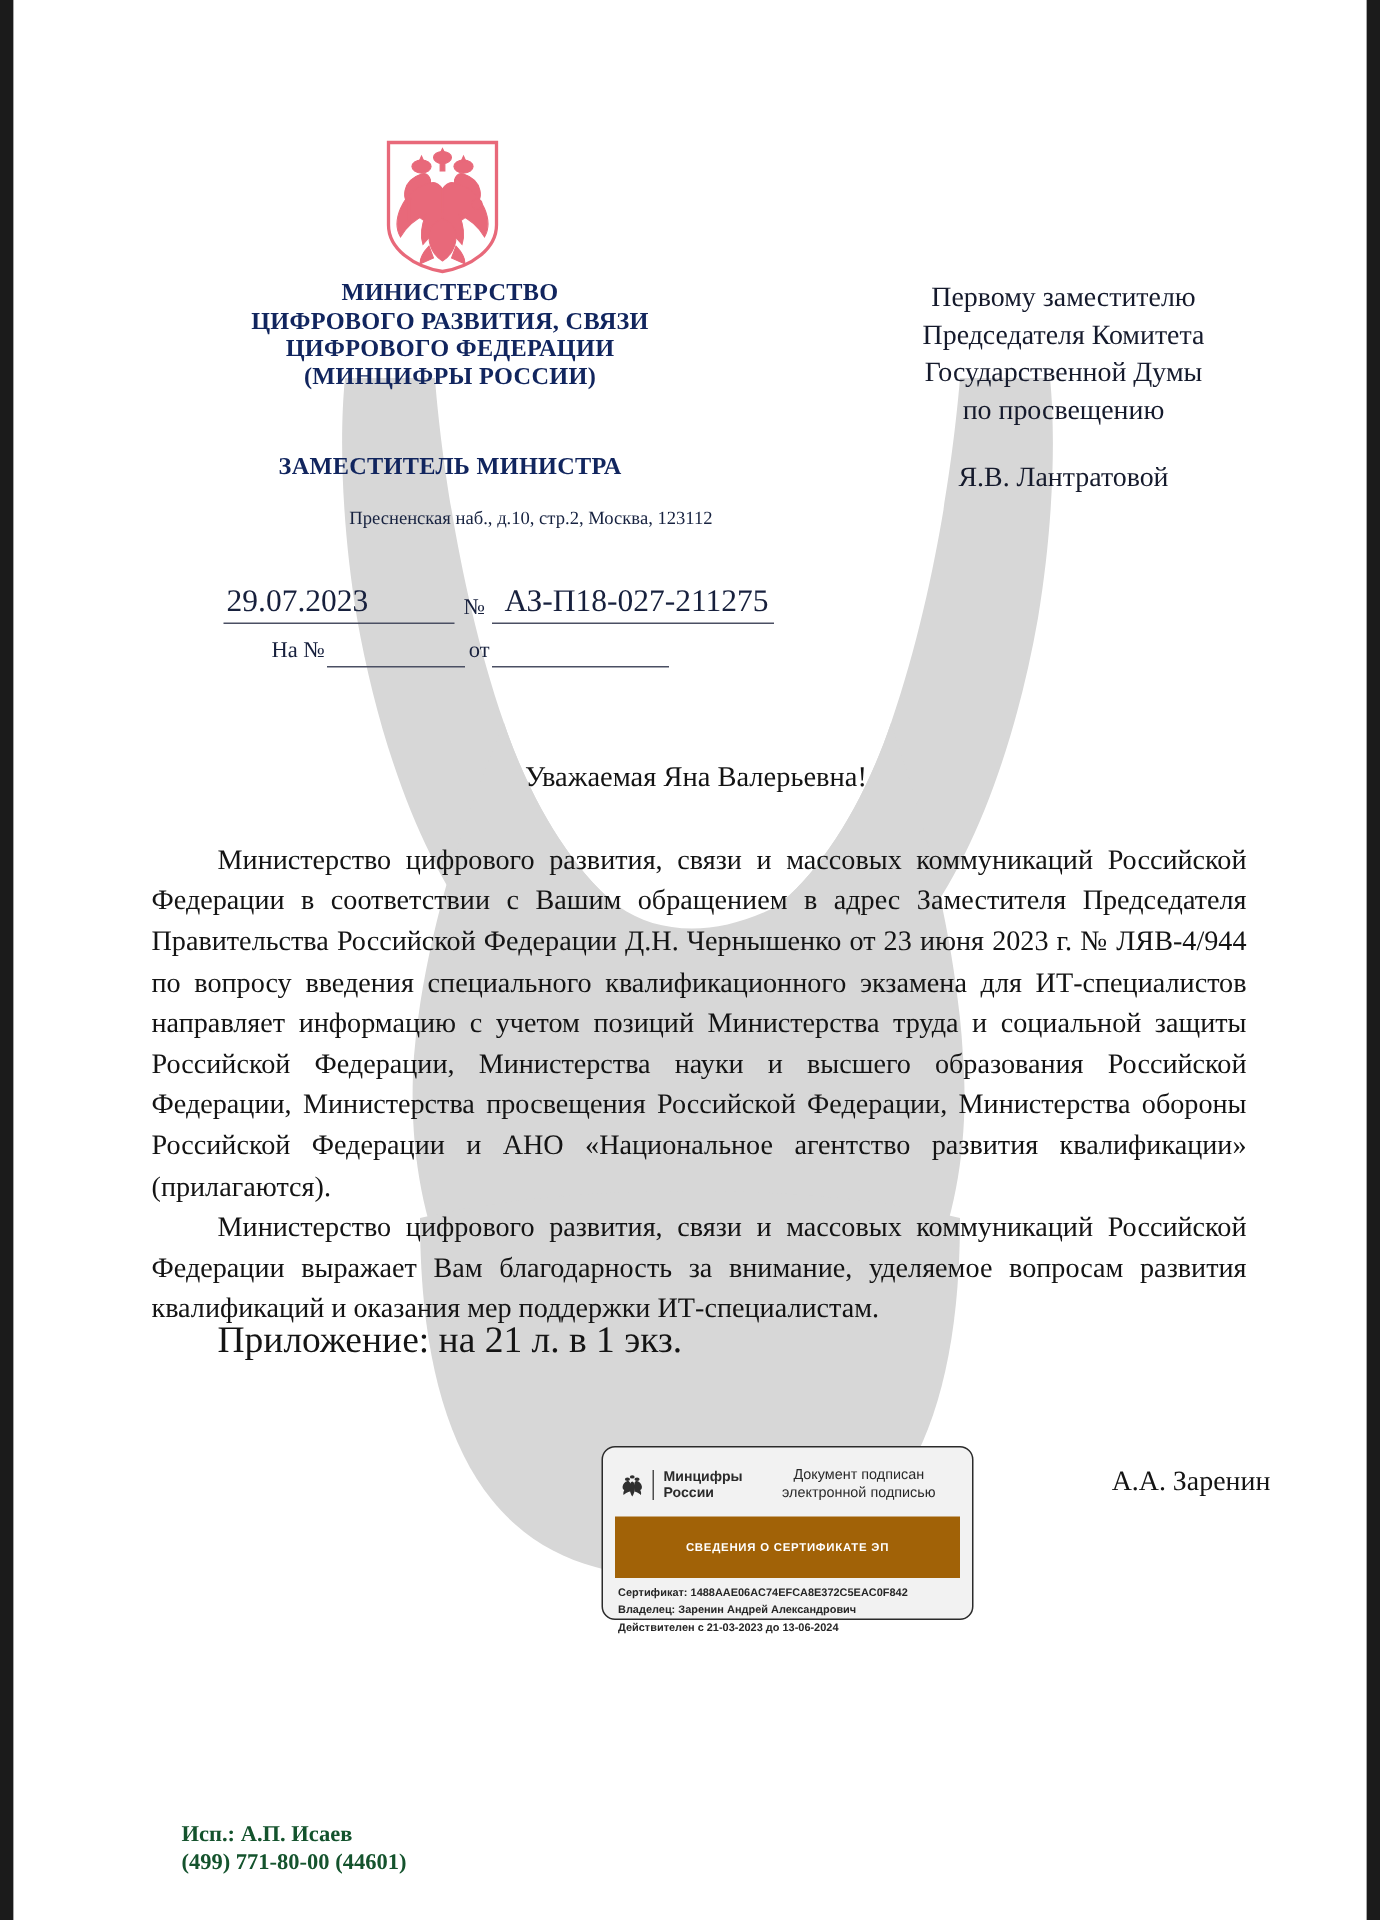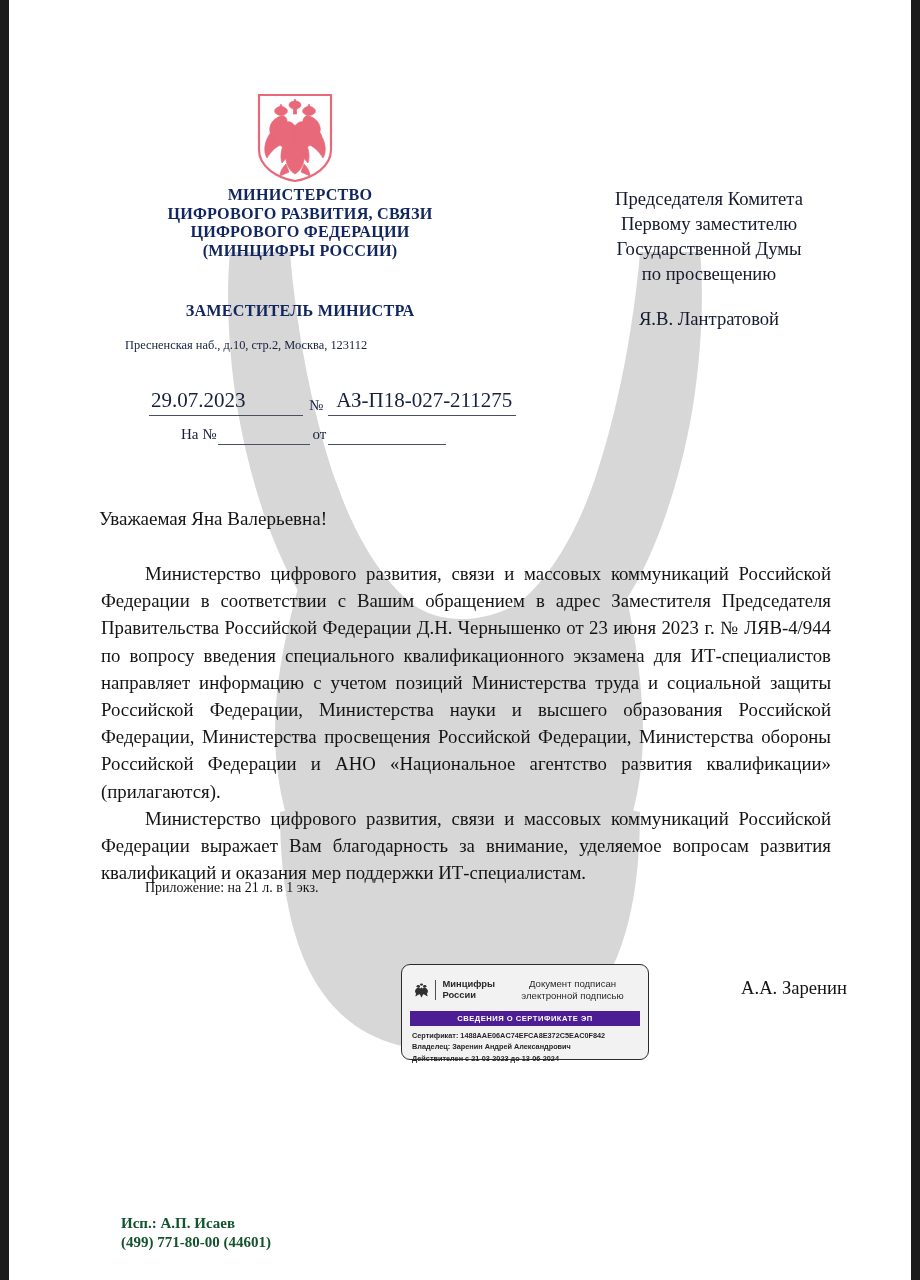--- a/index.html
+++ b/index.html
@@ -91,21 +91,21 @@
     font-weight: bold;
     font-size: 16.2px;
     letter-spacing: 0.2px;
   }
 
   .address-block {
     position: absolute;
     left: 116px;
     top: 338px;
     width: 350px;
-    text-align: left;
+    text-align: right;
     z-index: 2;
     color: #16213f;
     font-size: 12.4px;
     line-height: 15.5px;
   }
 
   
   .req-row {
     position: absolute;
     left: 140px;
@@ -182,21 +182,21 @@
     color: #151a2c;
     font-size: 18.6px;
   }
 
   
   .salutation {
     position: absolute;
     left: 90px;
     top: 508px;
     width: 730px;
-    text-align: left;
+    text-align: center;
     z-index: 2;
     color: #141414;
     font-size: 19px;
   }
 
   .body-text {
     position: absolute;
     left: 92px;
     top: 560px;
     width: 730px;
@@ -211,42 +211,42 @@
     text-align: justify;
   }
   .body-text p.last-loose { text-align: justify; }
 
   .appendix {
     position: absolute;
     left: 136px;
     top: 880px;
     z-index: 2;
     color: #141414;
-    font-size: 14px;
+    font-size: 25px;
   }
 
   
   .signer {
     position: absolute;
     left: 690px;
     top: 977px;
     width: 190px;
     text-align: center;
     z-index: 3;
     color: #141414;
     font-size: 18.6px;
   }
 
   
   #stamp {
     position: absolute;
     left: 392px;
     top: 964px;
     width: 248px;
-    height: 96px;
+    height: 116px;
     background: #f2f2f2;
     border: 1.4px solid #2b2b2b;
     border-radius: 9px;
     z-index: 4;
     box-sizing: border-box;
     padding: 7px 8px 5px 8px;
     font-family: "Liberation Sans", "DejaVu Sans", sans-serif;
     color: #1d1d1d;
   }
   .stamp-top {
@@ -284,27 +284,27 @@
   .stamp-signed {
     flex: 1;
     text-align: center;
     font-size: 9.6px;
     line-height: 12px;
     color: #2a2a2a;
     font-weight: normal;
   }
   .stamp-banner {
     margin-top: 3px;
-    background: #4c1d95;
+    background: #a16207;
     color: #ffffff;
     text-align: center;
     font-size: 7.6px;
     font-weight: bold;
     letter-spacing: 0.5px;
-    padding: 3px 0;
+    padding: 16px 0;
   }
   .stamp-lines {
     margin-top: 4px;
     padding-left: 2px;
   }
   .stamp-lines div {
     font-size: 7.3px;
     line-height: 11.4px;
     color: #262626;
     white-space: nowrap;
@@ -414,22 +414,22 @@
     </div>
 
     <div class="req-row2">
       <span class="req2-label">На №</span>
       <span class="req2-blank"></span>
       <span class="req2-ot">от</span>
       <span class="req2-blank2"></span>
     </div>
 
     <div class="addressee">
+      <div>Первому заместителю</div>
       <div>Председателя Комитета</div>
-      <div>Первому заместителю</div>
       <div>Государственной Думы</div>
       <div>по просвещению</div>
     </div>
     <div class="addressee-name">Я.В. Лантратовой</div>
 
     <div class="salutation">Уважаемая Яна Валерьевна!</div>
 
     <div class="body-text">
       <p>Министерство цифрового развития, связи и массовых коммуникаций Российской Федерации в соответствии с Вашим обращением в адрес Заместителя Председателя Правительства Российской Федерации Д.Н. Чернышенко от 23 июня 2023 г. № ЛЯВ-4/944 по вопросу введения специального квалификационного экзамена для ИТ-специалистов направляет информацию с учетом позиций Министерства труда и социальной защиты Российской Федерации, Министерства науки и высшего образования Российской Федерации, Министерства просвещения Российской Федерации, Министерства обороны Российской Федерации и АНО «Национальное агентство развития квалификации» (прилагаются).</p>
       <p class="last-loose">Министерство цифрового развития, связи и массовых коммуникаций Российской Федерации выражает Вам благодарность за внимание, уделяемое вопросам развития квалификаций и оказания мер поддержки ИТ-специалистам.</p>

